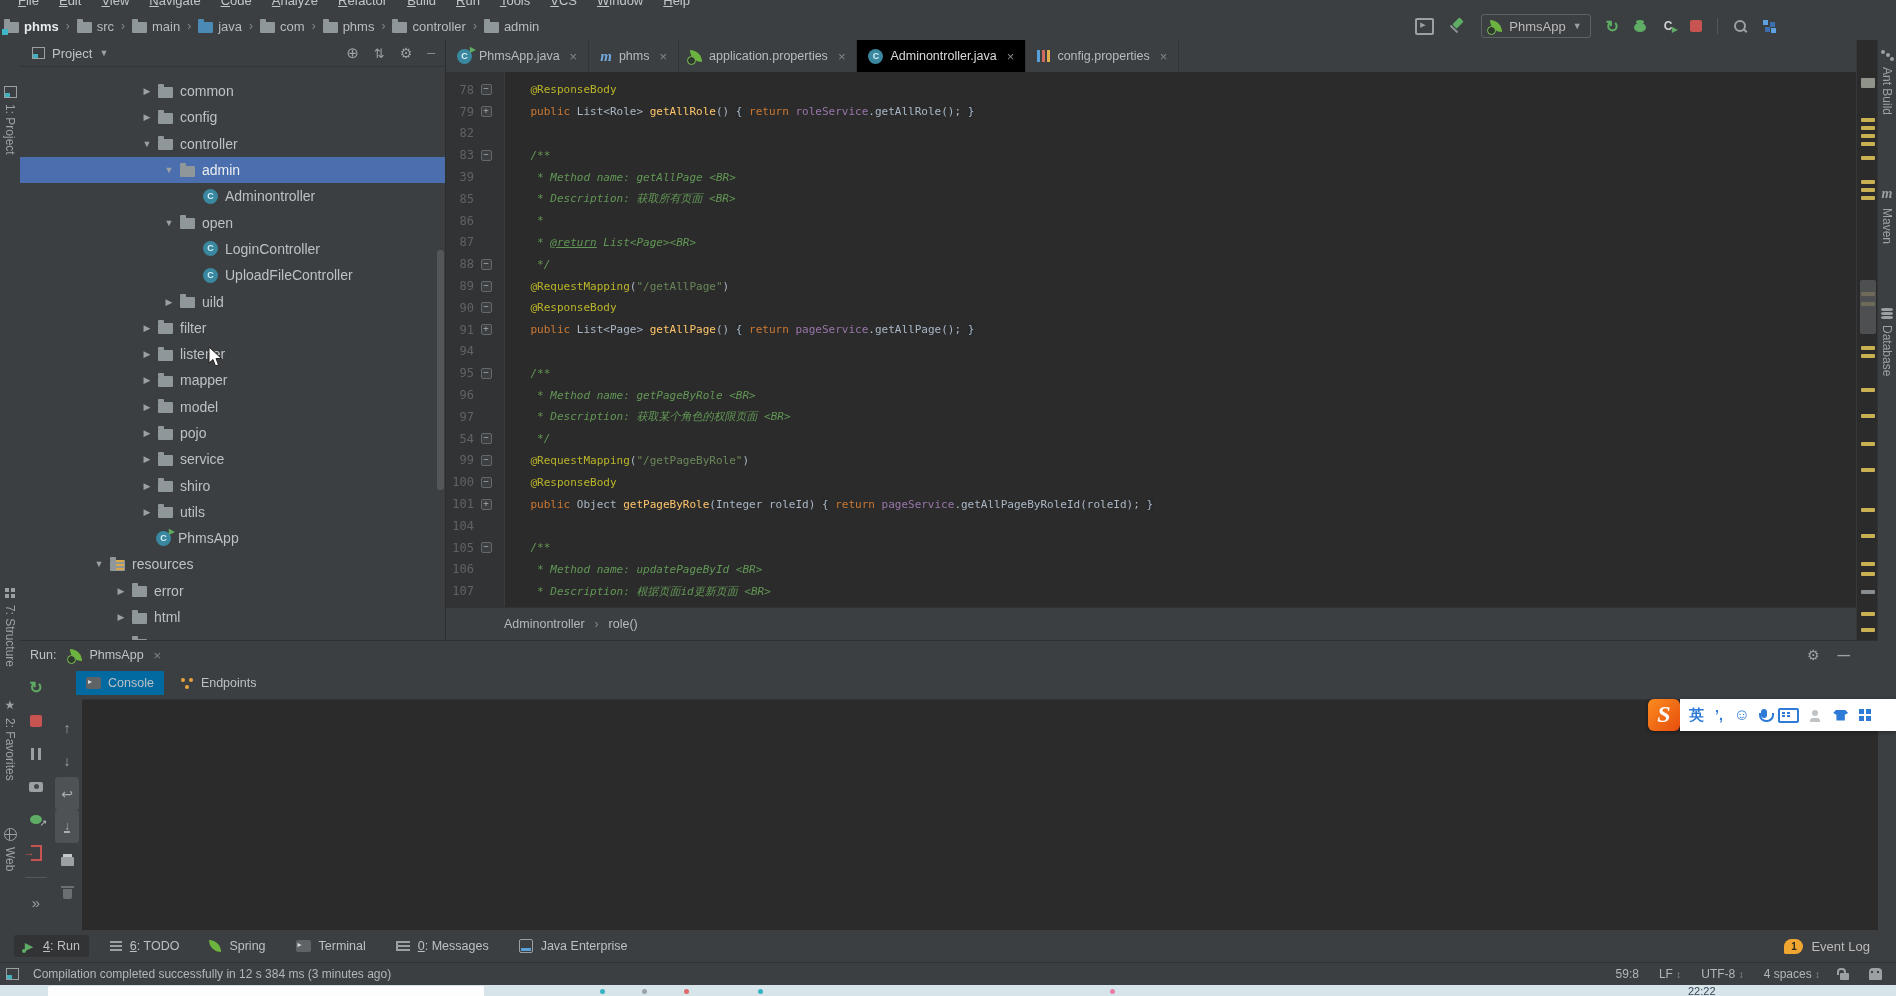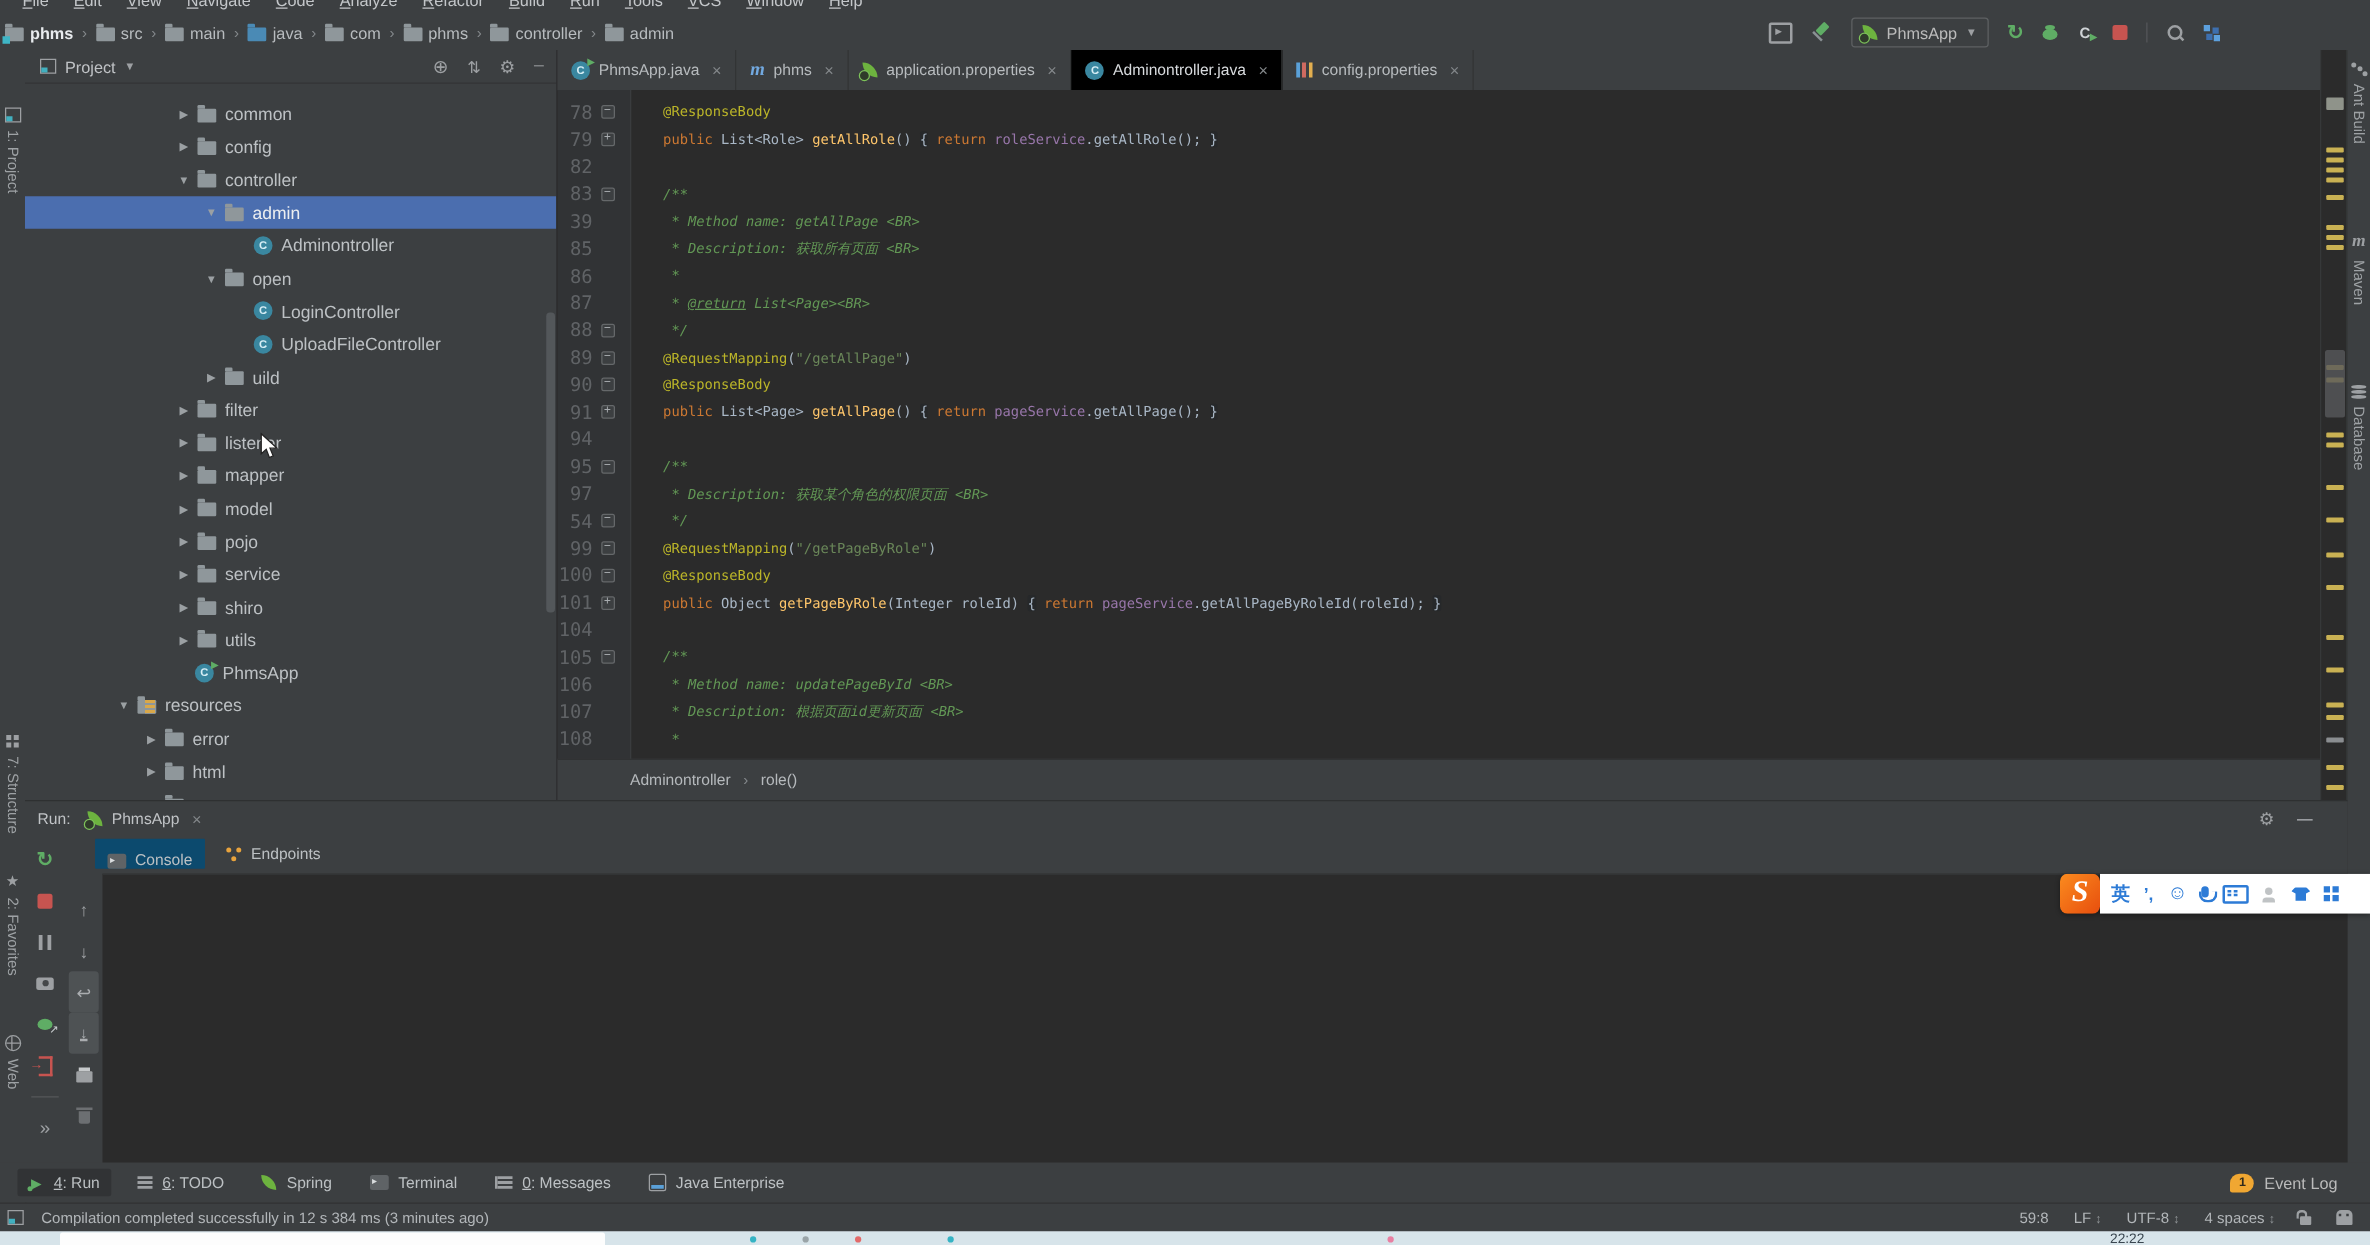--- a/index.html
+++ b/index.html
@@ -38,21 +38,21 @@
   .editor{position:absolute;left:446px;top:40px;width:1410px;height:600px;background:#2b2b2b;}
   .tabs{position:absolute;left:0;top:0;right:0;height:32px;background:#3c3f41;display:flex;border-bottom:1px solid #303233;}
   .tab{display:flex;align-items:center;gap:7px;padding:0 11px;font-size:12.5px;color:#b7bbbe;border-right:1px solid #323435;}
   .tab.active{background:#000000;color:#d8dbde;}
   .tabx{color:#83878a;font-size:13px;margin-left:3px;}
   .code{position:absolute;left:0;top:32px;right:0;bottom:32px;background:#2b2b2b;overflow:hidden;
         font-family:"DejaVu Sans Mono",monospace;font-size:11px;color:#a9b7c6;}
   .gutterbg{position:absolute;left:0;top:0;bottom:0;width:58px;background:#313335;border-right:1px solid #3a3c3e;}
   .lines{position:absolute;left:0;top:7px;right:0;}
   .cline{height:21.8px;display:flex;align-items:center;}
-  .lnum{width:28px;flex:none;text-align:right;color:#606366;font-size:15px;font-family:"DejaVu Sans Mono",monospace;}
+  .lnum{width:28px;flex:none;text-align:right;color:#606366;font-size:12px;font-family:"DejaVu Sans Mono",monospace;}
   .fold{width:24px;flex:none;display:flex;justify-content:center;align-items:center;}
   .fb{width:9px;height:9px;border:1px solid #65686a;border-radius:2px;background:#3c3f41;color:#a8acaf;
       font-size:9px;line-height:7px;text-align:center;font-family:"DejaVu Sans Mono",monospace;}
   .ct{white-space:pre;padding-left:6px;}
   .tk-def{color:#a9b7c6;} .tk-kw{color:#cc7832;} .tk-ann{color:#bbb529;}
   .tk-mth{color:#ffc66b;} .tk-str{color:#6a8759;} .tk-fld{color:#9876aa;}
   .tk-cmt{color:#629755;font-style:italic;} .tk-tag{color:#629755;font-style:italic;text-decoration:underline;}
   .tk-brace{color:#a9b7c6;background:#26282a;border-radius:2px;}
   .ed-bc{position:absolute;left:0;bottom:0;right:0;height:32px;background:#3c3f41;display:flex;align-items:center;
          gap:10px;padding-left:58px;font-size:12.5px;color:#b5b9bc;border-top:1px solid #303233;}
@@ -61,21 +61,21 @@
   .stripe{position:absolute;left:1856px;top:40px;width:22px;height:600px;background:#2b2b2b;border-left:1px solid #363839;}
   .mark{position:absolute;left:4px;width:14px;border-radius:1px;}
   .sthumb{position:absolute;left:3px;width:16px;background:#57595b;opacity:.8;border-radius:2px;}
   
   .runpanel{position:absolute;left:20px;top:640px;width:1858px;height:290px;background:#3c3f41;border-top:1px solid #2e3031;}
   .rp-header{height:28px;display:flex;align-items:center;gap:14px;padding-left:10px;font-size:12.5px;color:#c0c3c6;}
   .rp-tab{display:flex;align-items:center;gap:7px;}
   .rp-tools{margin-left:auto;display:flex;align-items:center;gap:18px;padding-right:28px;}
   .rp-tabs{position:absolute;left:56px;top:30px;display:flex;align-items:center;gap:6px;}
   .rtab{display:flex;align-items:center;gap:7px;height:24px;padding:0 10px;font-size:12.5px;color:#bcc0c3;}
-  .rtab.sel{background:#0c4a6e;border-radius:1px;align-items:flex-end;}
+  .rtab.sel{background:#0369a1;border-radius:1px;}
   .console{position:absolute;left:62px;top:58px;right:0;bottom:0;background:#2b2b2b;border-top:1px solid #323435;}
   .rcol1{position:absolute;left:0;top:30px;width:32px;}
   .rcol2{position:absolute;left:32px;top:70px;width:30px;}
   .cbtn{height:33px;display:flex;align-items:center;justify-content:center;}
   .cbtn.on{background:#4e5254;border-radius:3px;margin:0 3px;}
   .hr{height:1px;background:#55585a;margin:8px 5px;}
   
   .bottombar{position:absolute;left:0;top:930px;width:100%;height:32px;background:#3c3f41;display:flex;align-items:center;padding-left:14px;box-sizing:border-box;}
   .bb-item{display:flex;align-items:center;gap:8px;font-size:12.5px;color:#bcc0c3;padding:4px 9px;margin-right:12px;border-radius:2px;}
   .bb-item.sel{background:#313335;}
@@ -547,20 +547,25 @@
             <span class="ct"></span>
           </div>
           <div class="cline">
             <span class="lnum">95</span>
             <span class="fold">
               <span class="fb">−</span>
             </span>
             <span class="ct"><span class="tk-cmt">    /**</span></span>
           </div>
           <div class="cline">
+            <span class="lnum">96</span>
+            <span class="fold"></span>
+            <span class="ct"><span class="tk-cmt">     * Method name: getPageByRole &lt;BR&gt;</span></span>
+          </div>
+          <div class="cline">
             <span class="lnum">97</span>
             <span class="fold"></span>
             <span class="ct"><span class="tk-cmt">     * Description: 获取某个角色的权限页面 &lt;BR&gt;</span></span>
           </div>
           <div class="cline">
             <span class="lnum">54</span>
             <span class="fold">
               <span class="fb">−</span>
             </span>
             <span class="ct"><span class="tk-cmt">     */</span></span>

